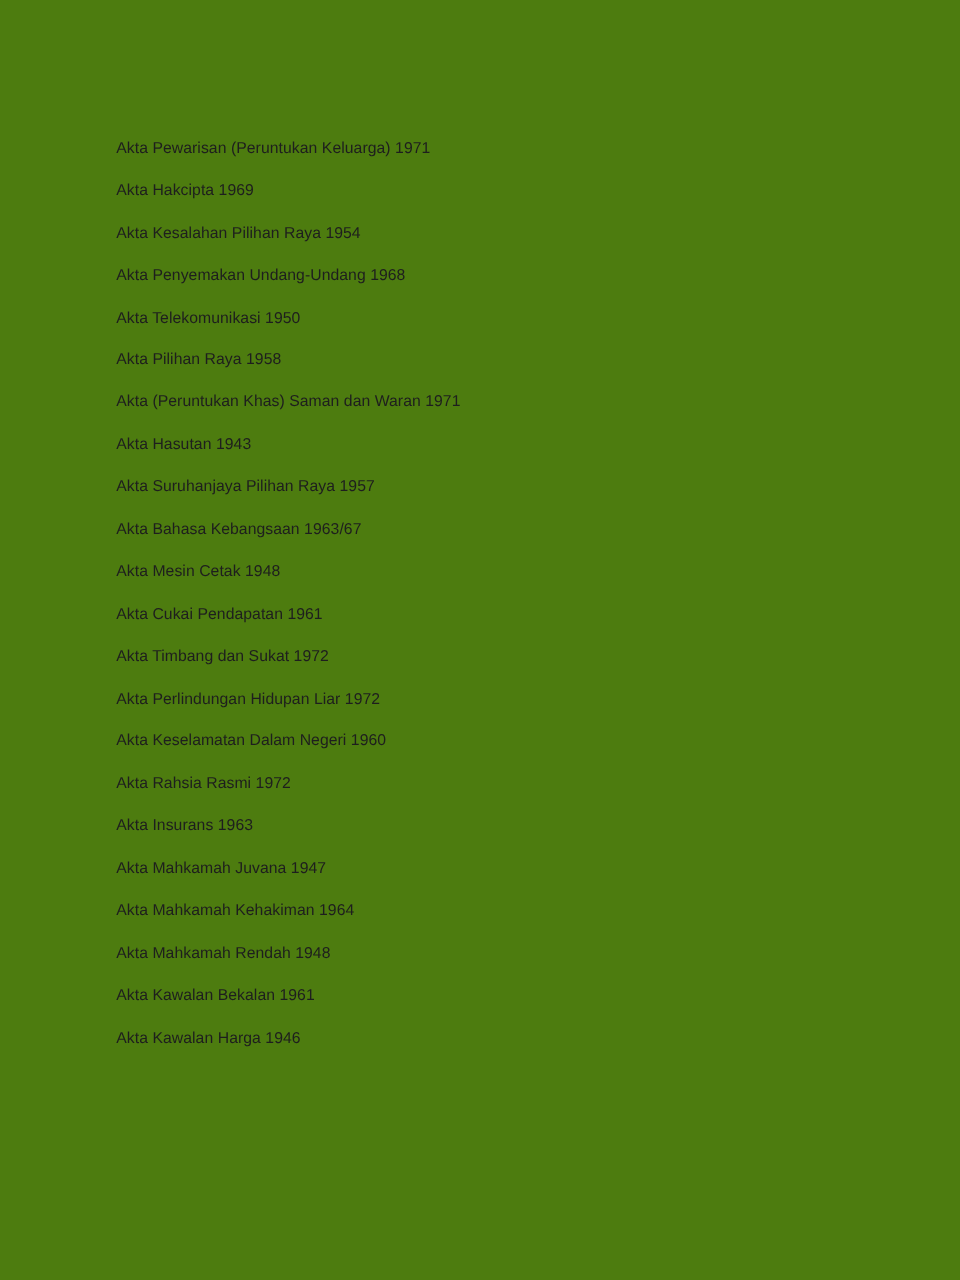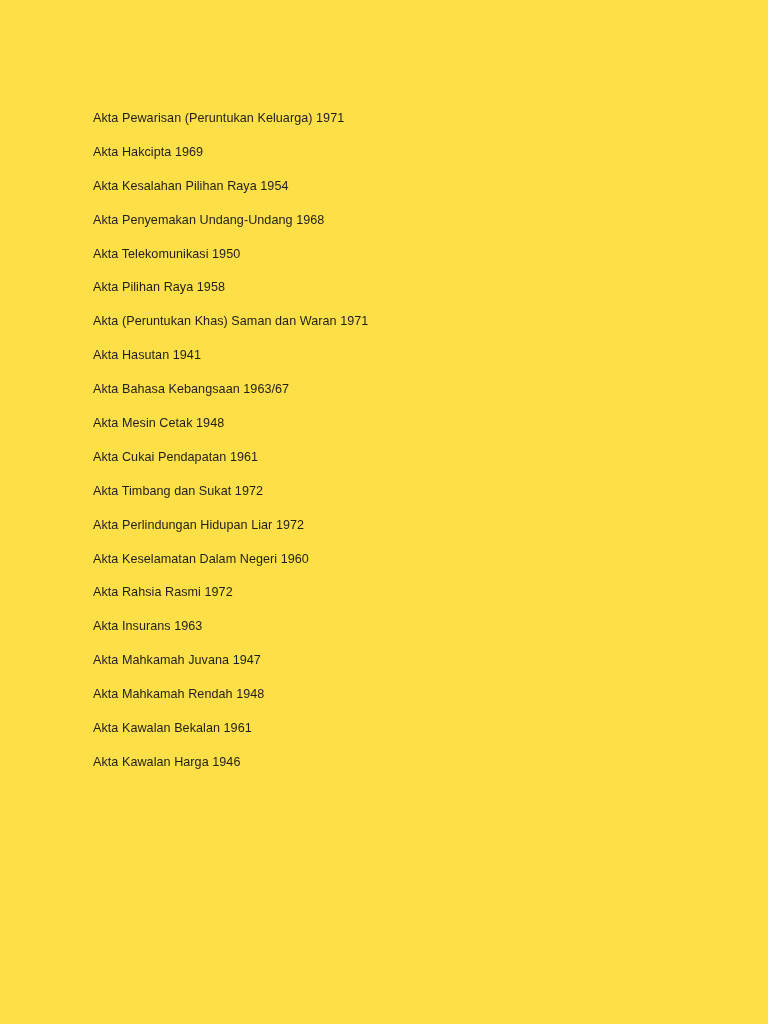--- a/index.html
+++ b/index.html
@@ -12,21 +12,21 @@
       height: 1024px;
       position: relative;
       overflow: hidden;
     }
     .page {
       position: absolute;
       left: 0;
       top: 0;
       width: 768px;
       height: 1024px;
-      background: #fde047;
+      background: #4d7c0f;
     }
     .list {
       position: absolute;
       left: 93px;
       top: 110px;
       margin: 0;
       padding: 0;
       list-style: none;
     }
     .list-item {
@@ -44,27 +44,29 @@
 
 <div class="page">
   <ul class="list">
     <li class="list-item">Akta Pewarisan (Peruntukan Keluarga) 1971</li>
     <li class="list-item">Akta Hakcipta 1969</li>
     <li class="list-item">Akta Kesalahan Pilihan Raya 1954</li>
     <li class="list-item">Akta Penyemakan Undang-Undang 1968</li>
     <li class="list-item">Akta Telekomunikasi 1950</li>
     <li class="list-item">Akta Pilihan Raya 1958</li>
     <li class="list-item">Akta (Peruntukan Khas) Saman dan Waran 1971</li>
-    <li class="list-item">Akta Hasutan 1941</li>
+    <li class="list-item">Akta Hasutan 1943</li>
+    <li class="list-item">Akta Suruhanjaya Pilihan Raya 1957</li>
     <li class="list-item">Akta Bahasa Kebangsaan 1963/67</li>
     <li class="list-item">Akta Mesin Cetak 1948</li>
     <li class="list-item">Akta Cukai Pendapatan 1961</li>
     <li class="list-item">Akta Timbang dan Sukat 1972</li>
     <li class="list-item">Akta Perlindungan Hidupan Liar 1972</li>
     <li class="list-item">Akta Keselamatan Dalam Negeri 1960</li>
     <li class="list-item">Akta Rahsia Rasmi 1972</li>
     <li class="list-item">Akta Insurans 1963</li>
     <li class="list-item">Akta Mahkamah Juvana 1947</li>
+    <li class="list-item">Akta Mahkamah Kehakiman 1964</li>
     <li class="list-item">Akta Mahkamah Rendah 1948</li>
     <li class="list-item">Akta Kawalan Bekalan 1961</li>
     <li class="list-item">Akta Kawalan Harga 1946</li>
   </ul>
 </div>
 
 </body></html>

